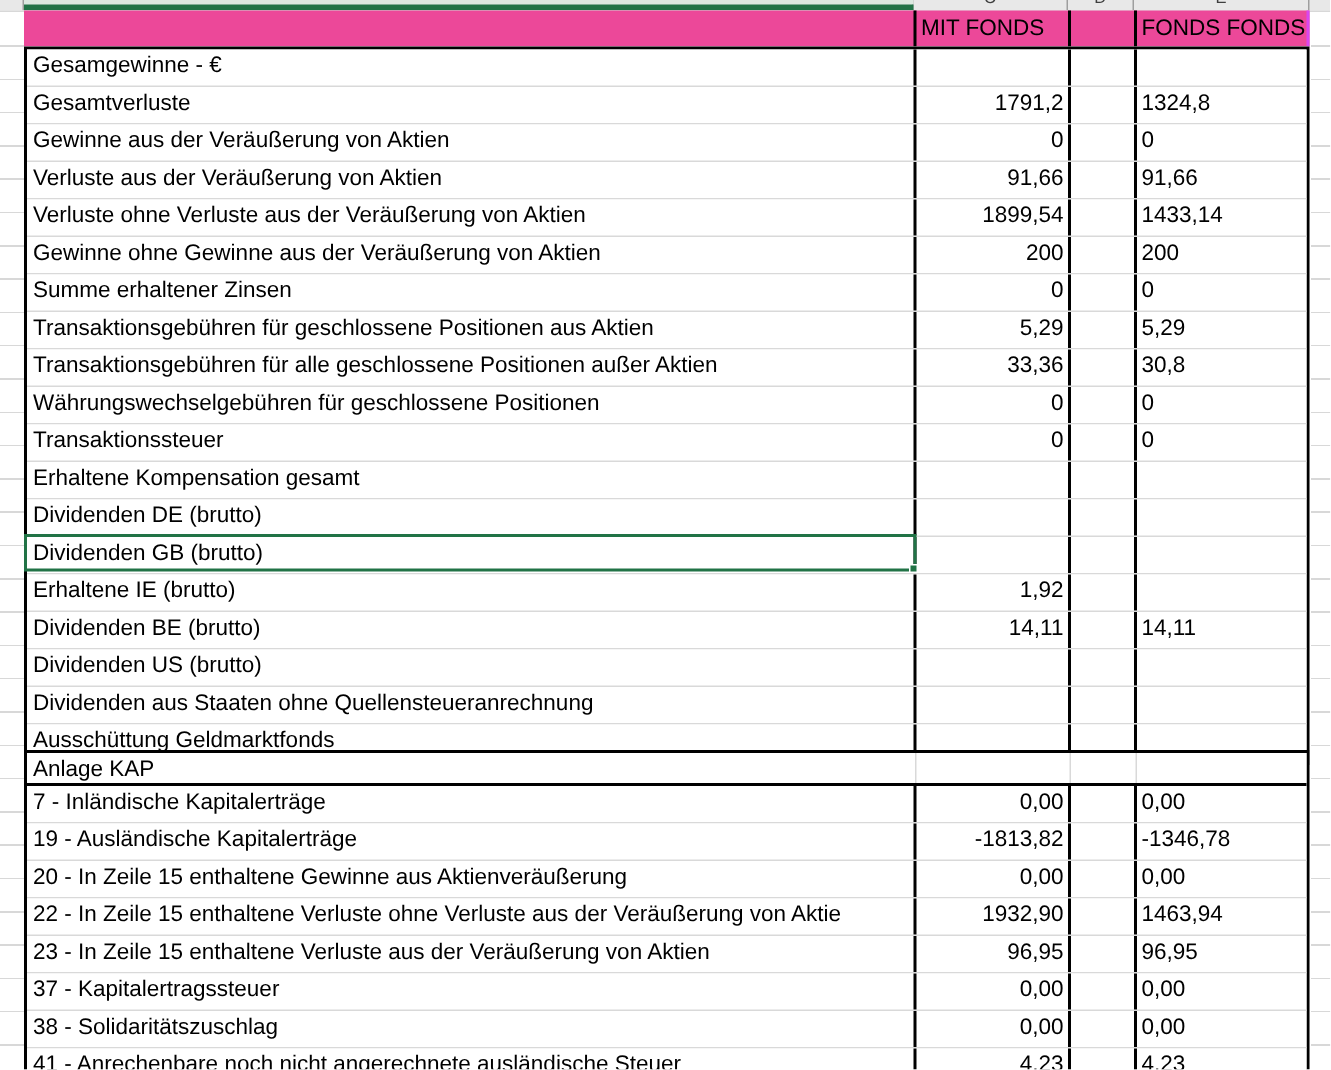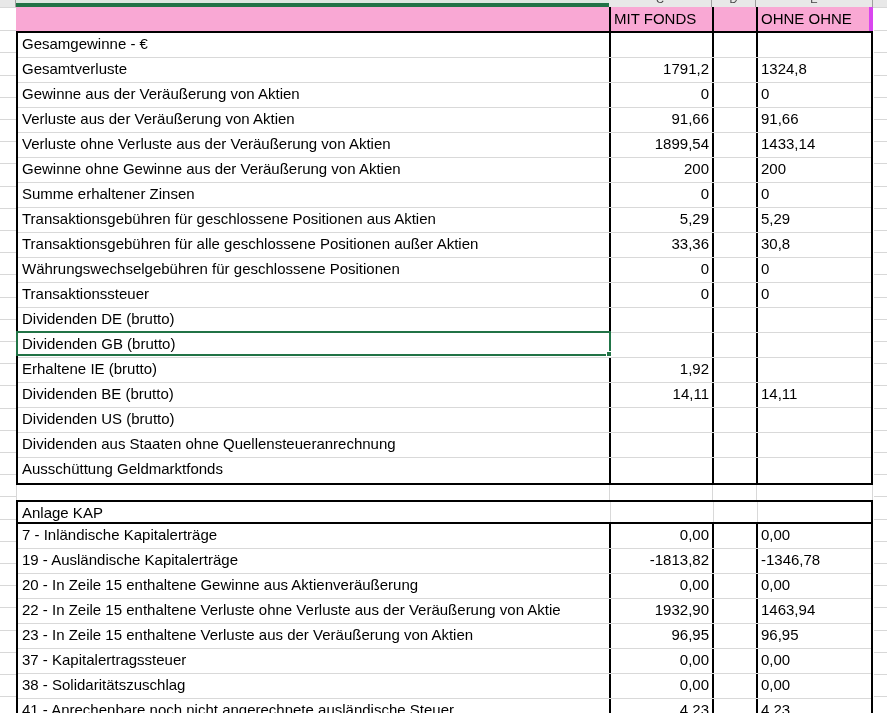--- a/index.html
+++ b/index.html
@@ -14,21 +14,21 @@
   .colhead .letter{position:absolute;top:-6px;width:100%;text-align:center;font-size:11px;line-height:11px;color:#3f3f3f;}
   .sel-col-tint{position:absolute;left:16px;top:0;width:593px;height:3px;background:#dce8e0;}
   .sel-col-underline{position:absolute;left:16px;top:3px;width:593px;height:4px;background:#217346;}
   .hline{position:absolute;height:1px;background:#d8d8d8;}
   .vline{position:absolute;width:1px;background:#d8d8d8;}
   
   .sliver{position:absolute;top:9px;height:704px;
     background:repeating-linear-gradient(to bottom, transparent 0 21.2px, #d8d8d8 21.2px 22.2px);}
   
   .toprow{position:absolute;left:16px;top:7px;width:857px;height:24px;display:flex;
-    box-sizing:border-box;border-right:4px solid #d946ef;background:#f9a8d4;}
+    box-sizing:border-box;border-right:2px solid #d946ef;background:#ec4899;}
   
   .tbl{position:absolute;left:16px;width:857px;box-sizing:border-box;border:2px solid #000;background:#fff;}
   #table1{top:31px;}
   #table2{top:500px;}
   .row{display:flex;height:25px;box-sizing:border-box;border-bottom:1px solid #d9d9d9;position:relative;background:#fff;}
   .row.last{border-bottom:none;}
   .row.t2hdr{height:21.5px;border-bottom:2px solid #000;}
   .cell{box-sizing:border-box;overflow:hidden;white-space:nowrap;line-height:21px;padding:0 3px;}
   .cell.label{width:593px;border-right:2px solid #000;padding-left:4px;}
   .toprow .cell.label{width:595px;}
@@ -73,21 +73,21 @@
   <div class="vline" style="left:756px;top:7px;height:706px;"></div>
   <div class="vline" style="left:872px;top:7px;height:706px;"></div>
   <div class="sliver" style="left:0;width:16px;"></div>
   <div class="sliver" style="left:874px;width:13px;"></div>
   <div class="hline" style="left:16px;top:478px;width:857px;"></div>
 
   <div class="toprow">
     <div class="cell label"></div>
     <div class="cell c" style="text-align:left;">MIT FONDS</div>
     <div class="cell d"></div>
-    <div class="cell e" style="text-align:left;">OHNE OHNE</div>
+    <div class="cell e" style="text-align:left;">FONDS FONDS</div>
   </div>
 
   <div id="table1" class="tbl">
       <div class="row">
         <div class="cell label">Gesamgewinne - €</div>
         <div class="cell c"></div>
         <div class="cell d"></div>
         <div class="cell e"></div>
       </div>
       <div class="row">
@@ -142,20 +142,26 @@
         <div class="cell label">Währungswechselgebühren für geschlossene Positionen</div>
         <div class="cell c">0</div>
         <div class="cell d"></div>
         <div class="cell e">0</div>
       </div>
       <div class="row">
         <div class="cell label">Transaktionssteuer</div>
         <div class="cell c">0</div>
         <div class="cell d"></div>
         <div class="cell e">0</div>
+      </div>
+      <div class="row">
+        <div class="cell label">Erhaltene Kompensation gesamt</div>
+        <div class="cell c"></div>
+        <div class="cell d"></div>
+        <div class="cell e"></div>
       </div>
       <div class="row">
         <div class="cell label">Dividenden DE (brutto)</div>
         <div class="cell c"></div>
         <div class="cell d"></div>
         <div class="cell e"></div>
       </div>
       <div class="row">
         <div class="cell label">Dividenden GB (brutto)</div>
         <div class="cell c"></div>

